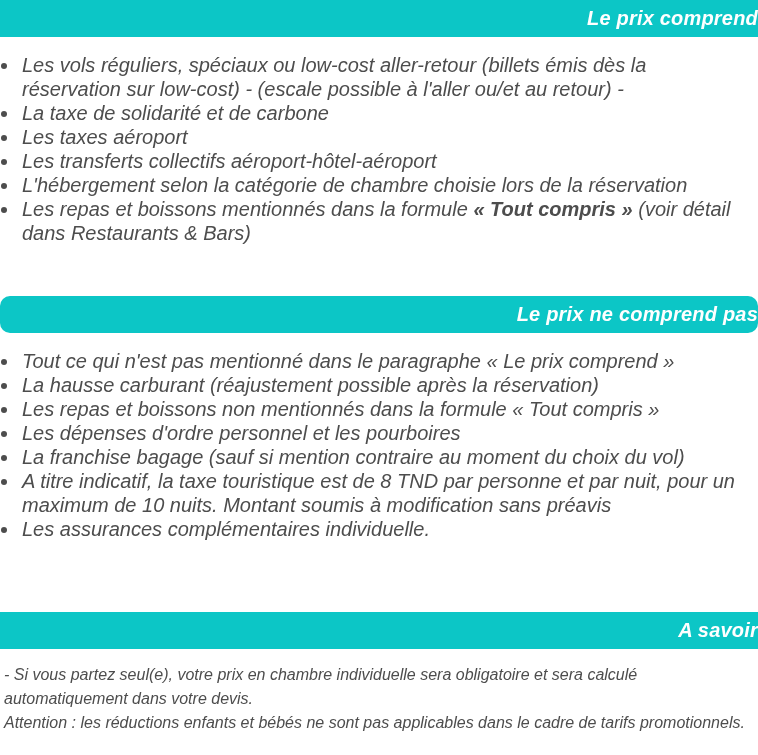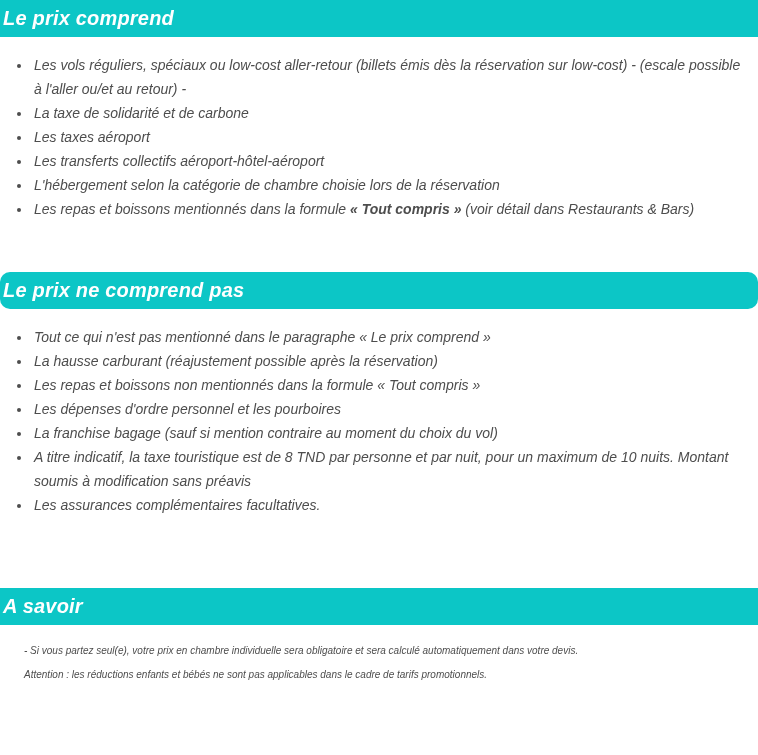--- a/index.html
+++ b/index.html
@@ -11,46 +11,46 @@
     font-family: "Liberation Sans", "DejaVu Sans", sans-serif;
     font-style: italic;
     color: var(--body-text, #4d4d4d);
     overflow: hidden;
   }
   .bar {
     background: var(--accent-teal, #0cc6c6);
     height: 37px;
     display: flex;
     align-items: center;
-    padding-left: 3px;
+    padding-left: 9px;
+    justify-content: flex-end;
   }
   .bar h2 {
     margin: 0;
     color: var(--header-text, #ffffff);
     font-size: 20px;
     font-weight: bold;
     font-style: italic;
     letter-spacing: 0.2px;
   }
   ul.bullets {
-    margin: 16px 0 0 12px;
+    margin: 16px 0 0 0;
     padding: 0 12px 0 20px;
-    font-size: 14px;
+    font-size: 20px;
     line-height: 24px;
     list-style: disc outside;
   }
   ul.bullets li { padding-left: 2px; }
   .section-excludes .bar { margin-top: 51px; border-radius: 10px; }
   .section-notes .bar { margin-top: 71px; }
   .notes-text {
     margin-top: 14px;
     padding: 0 8px 0 4px;
-    font-size: 10px;
+    font-size: 16px;
     line-height: 24px;
-    margin-left: 20px;
   }
   .notes-text p { margin: 0; }
   strong { font-weight: bold; text-align: center; }
 </style>
 </head>
 <body>
 
 <div>
 
   <section class="section-includes">
@@ -71,21 +71,21 @@
     <header class="bar">
       <h2>Le prix ne comprend pas</h2>
     </header>
     <ul class="bullets">
       <li>Tout ce qui n'est pas mentionné dans le paragraphe « Le prix comprend »</li>
       <li>La hausse carburant (réajustement possible après la réservation)</li>
       <li>Les repas et boissons non mentionnés dans la formule « Tout compris »</li>
       <li>Les dépenses d'ordre personnel et les pourboires</li>
       <li>La franchise bagage (sauf si mention contraire au moment du choix du vol)</li>
       <li>A titre indicatif, la taxe touristique est de 8 TND par personne et par nuit, pour un maximum de 10 nuits. Montant soumis à modification sans préavis</li>
-      <li>Les assurances complémentaires facultatives.</li>
+      <li>Les assurances complémentaires individuelle.</li>
     </ul>
   </section>
 
   <section class="section-notes">
     <header class="bar">
       <h2>A savoir</h2>
     </header>
     <div class="notes-text">
       <p>- Si vous partez seul(e), votre prix en chambre individuelle sera obligatoire et sera calculé automatiquement dans votre devis.</p>
       <p>Attention : les réductions enfants et bébés ne sont pas applicables dans le cadre de tarifs promotionnels.</p>

